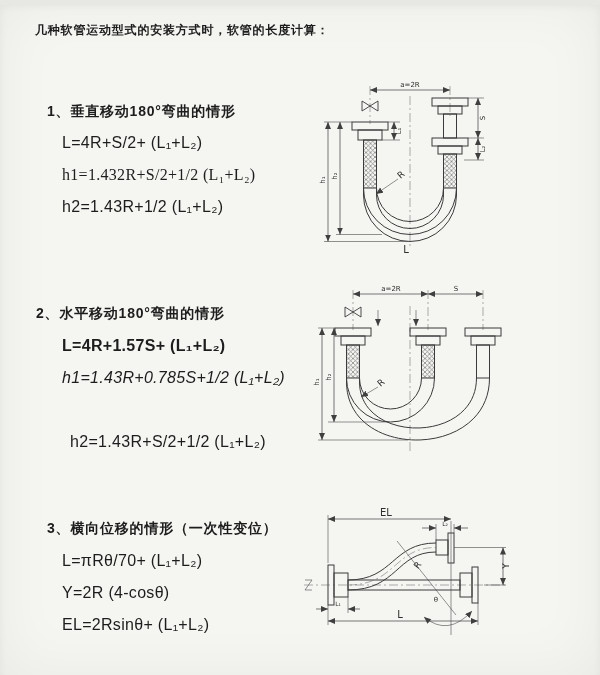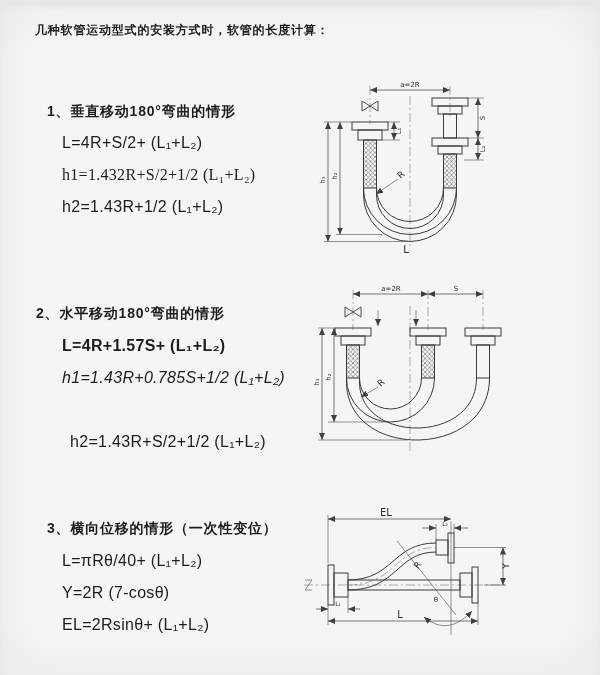--- a/index.html
+++ b/index.html
@@ -39,22 +39,22 @@
 <div class="abs formula" id="s1-f0">L=4R+S/2+ (L₁+L₂)</div>
 <div class="abs formula" id="s1-f1">h1=1.432R+S/2+1/2 (L₁+L₂)</div>
 <div class="abs formula" id="s1-f2">h2=1.43R+1/2 (L₁+L₂)</div>
 
 <div class="abs head" id="s2-head">2、水平移动180°弯曲的情形</div>
 <div class="abs formula" id="s2-f0">L=4R+1.57S+ (L₁+L₂)</div>
 <div class="abs formula" id="s2-f1">h1=1.43R+0.785S+1/2 (L₁+L₂)</div>
 <div class="abs formula" id="s2-f2">h2=1.43R+S/2+1/2 (L₁+L₂)</div>
 
 <div class="abs head" id="s3-head">3、横向位移的情形（一次性变位）</div>
-<div class="abs formula" id="s3-f0">L=πRθ/40+ (L₁+L₂)</div>
-<div class="abs formula" id="s3-f1">Y=2R (7-cosθ)</div>
+<div class="abs formula" id="s3-f0">L=πRθ/70+ (L₁+L₂)</div>
+<div class="abs formula" id="s3-f1">Y=2R (4-cosθ)</div>
 <div class="abs formula" id="s3-f2">EL=2Rsinθ+ (L₁+L₂)</div>
 
 <svg class="abs" id="d1" width="270" height="180" viewBox="0 0 270 180">
   <defs>
     <marker id="a1e" markerWidth="8" markerHeight="8" refX="7" refY="3" orient="auto" markerUnits="userSpaceOnUse">
       <path d="M0,0 L7,3 L0,6 Z" fill="#3f3f3f"></path>
       </marker>
     <marker id="a1s" markerWidth="8" markerHeight="8" refX="0" refY="3" orient="auto" markerUnits="userSpaceOnUse">
       <path d="M7,0 L0,3 L7,6 Z" fill="#3f3f3f"></path>
       </marker>

